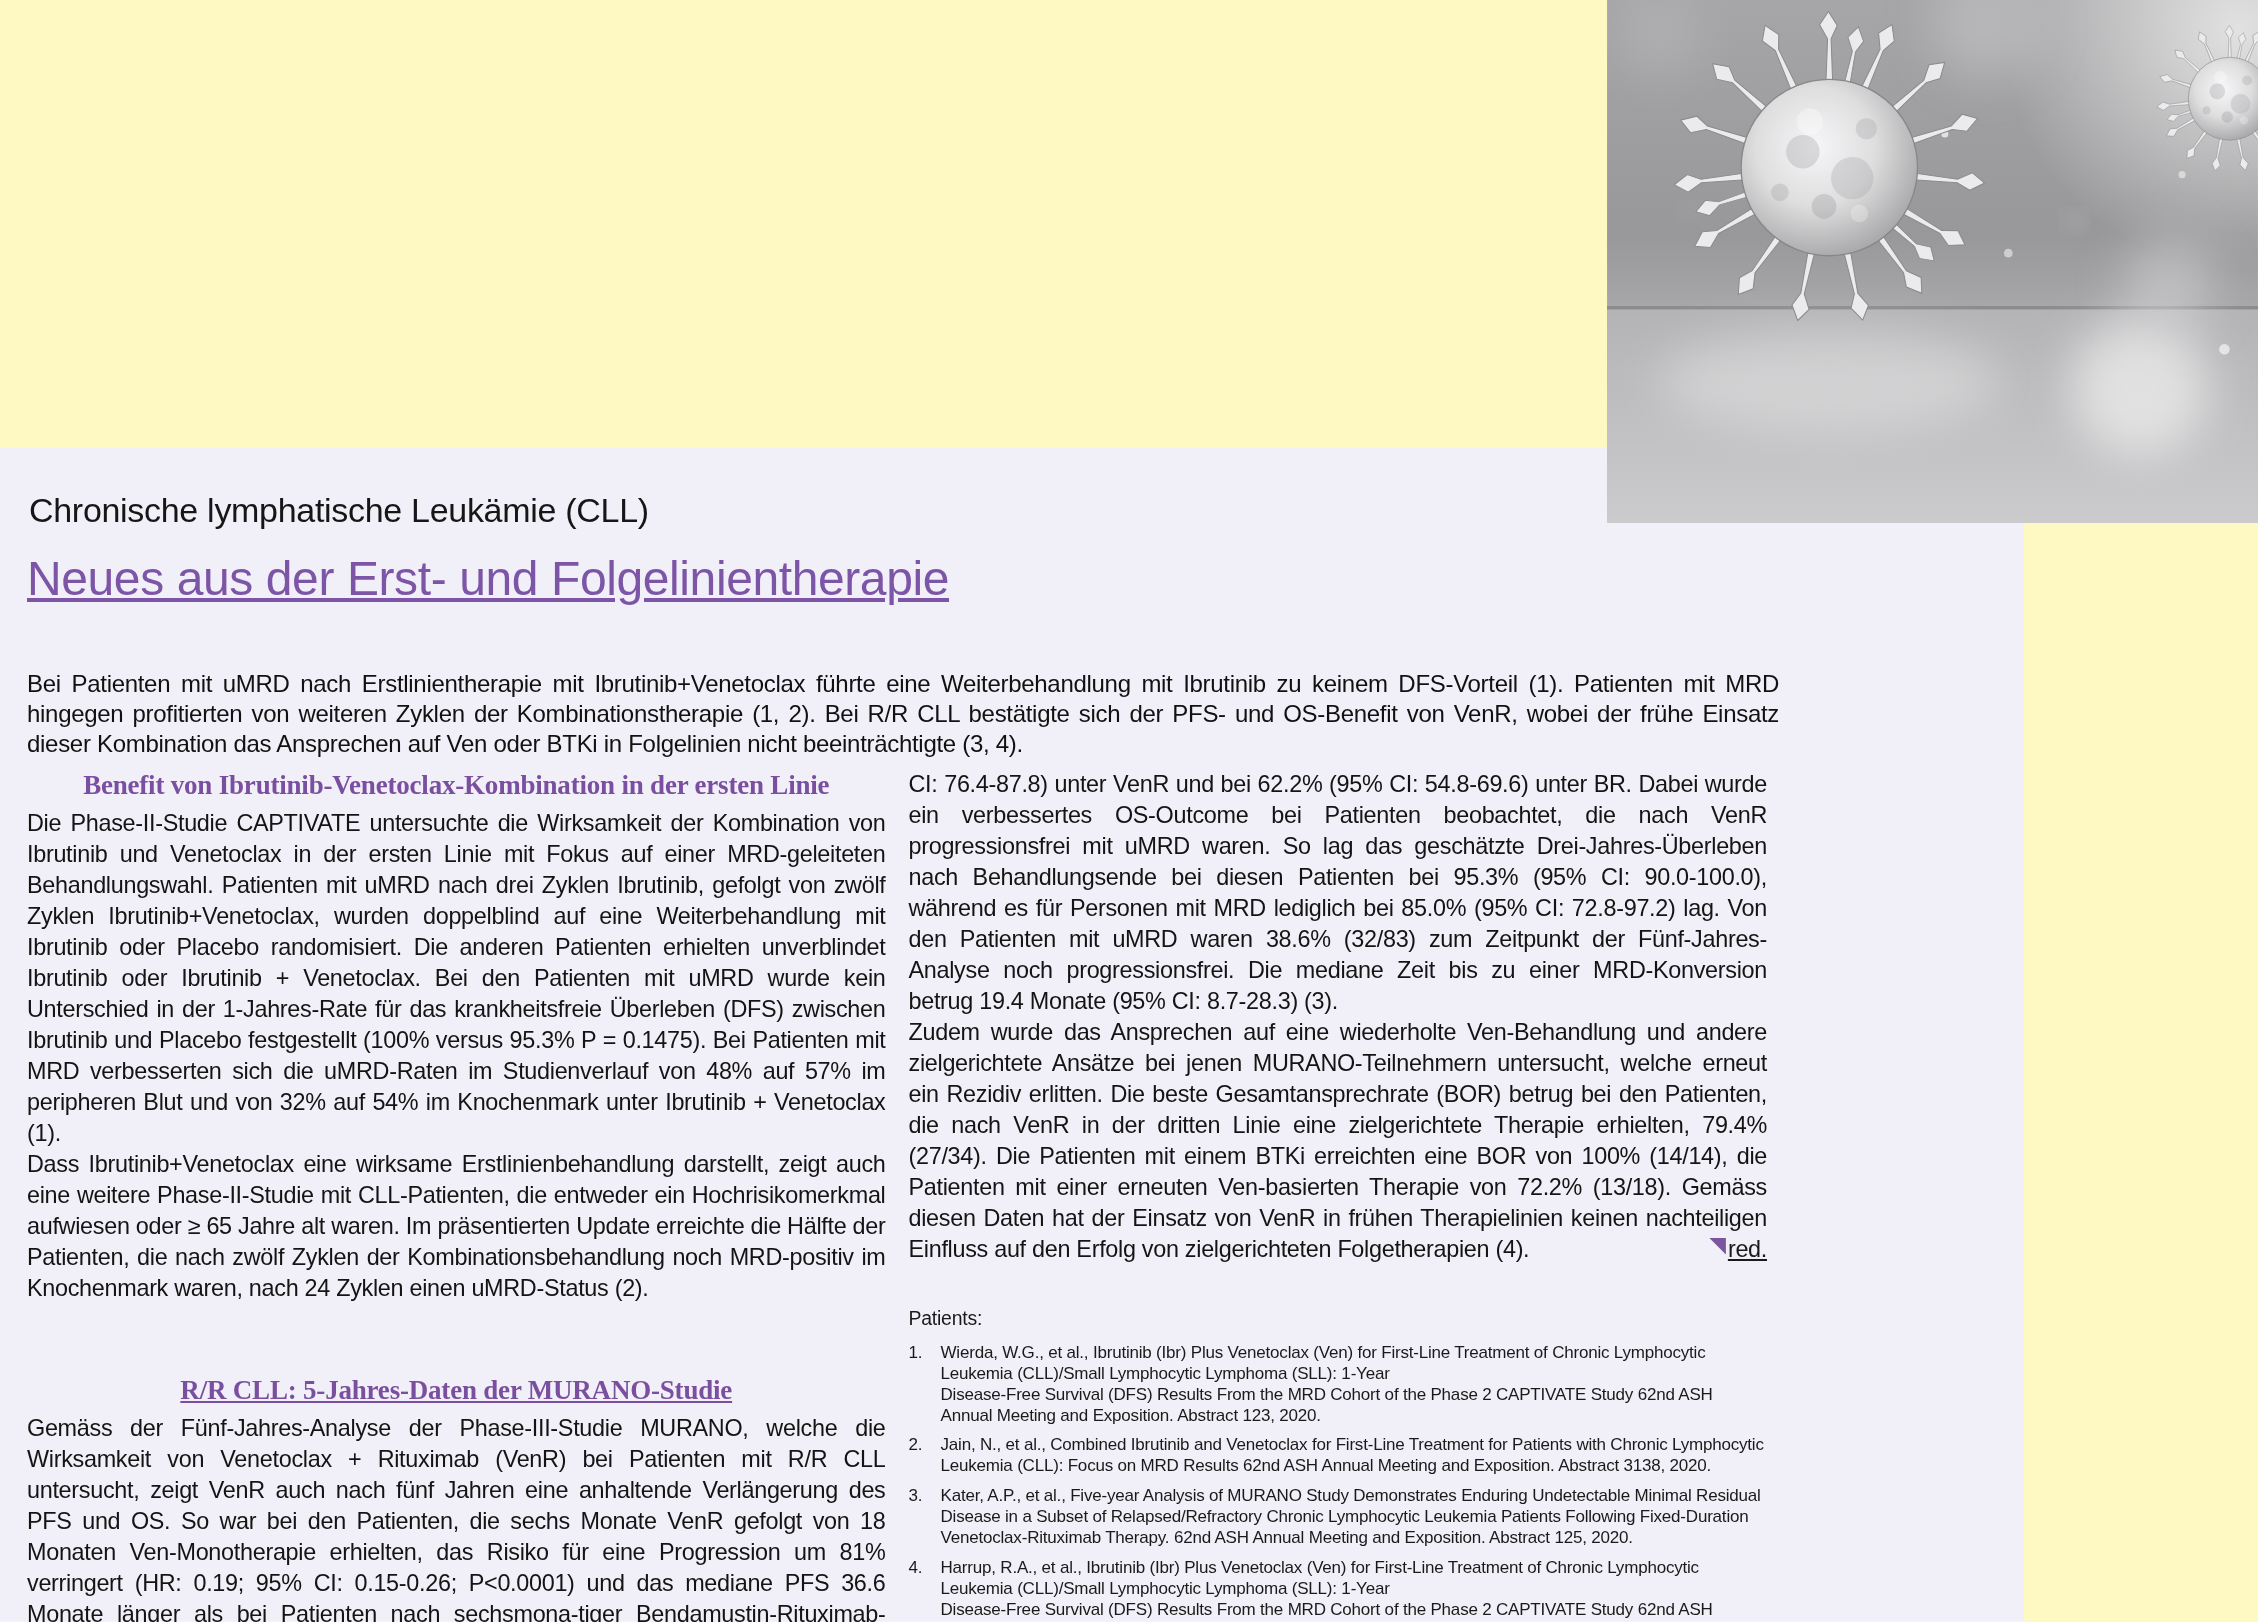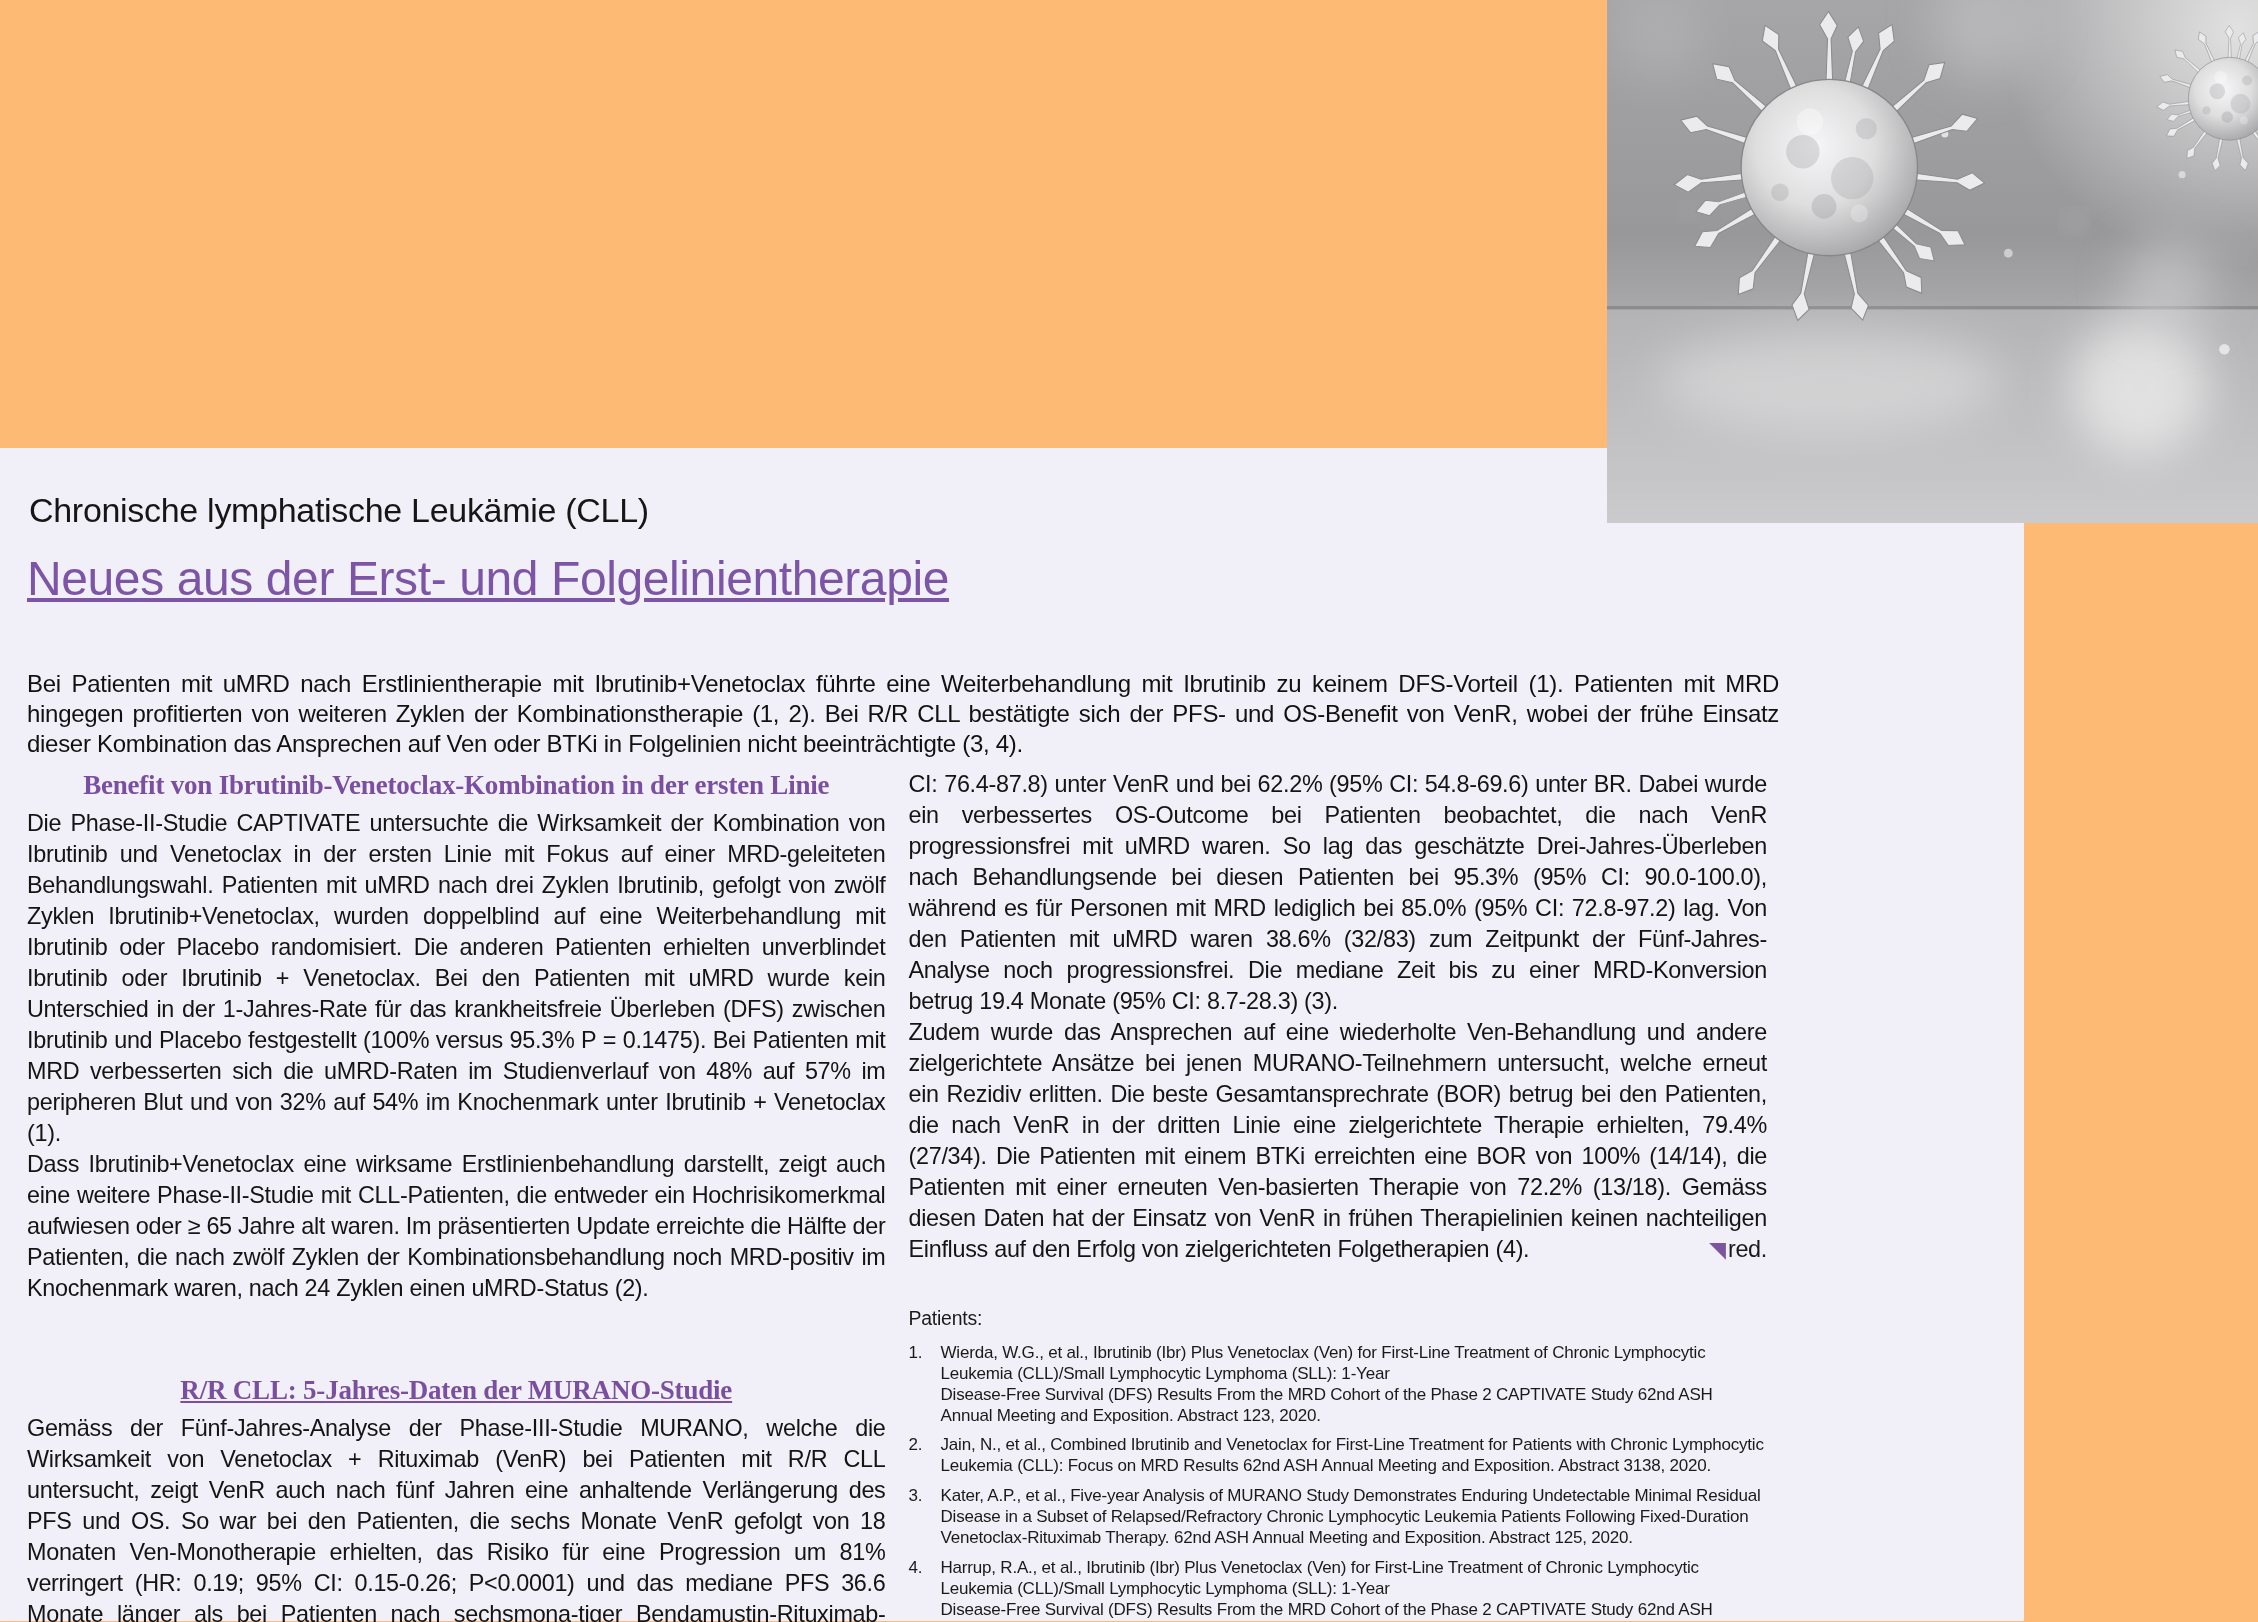--- a/index.html
+++ b/index.html
@@ -1,19 +1,19 @@
 <!DOCTYPE html>
 <html lang="de" style="font-size:14px"><head>
 <meta charset="utf-8">
 <style>
   html,body{margin:0;padding:0;background:#ffffff;}
   .page{
     position:relative;
     width:2258px;height:1622px;
-    background:#fdba74;
+    background:#fef9c3;
     overflow:hidden;
     font-family:"Liberation Sans",sans-serif;
     color:#141414;
   }
   .bg-panel{
     position:absolute;left:0;top:448px;
     width:2024px;height:1173px;
     background:#f1eff7;
   }
   .hero{
@@ -55,22 +55,22 @@
   .section-head.second{margin-top:70px;text-decoration:underline;}
   .body-p{
     margin:0;
     font-size:23.4px;line-height:31px;
     letter-spacing:-0.3px;
     text-align:justify;
     color:#141414;
   }
   .signoff{
     float:right;
-    display:inline-flex;align-items:center;gap:2px;
-    font-size:23.4px;color:#1a1a1a;letter-spacing:-0.3px;
+    display:inline-flex;align-items:flex-start;gap:2px;
+    font-size:23.4px;color:#1a1a1a;letter-spacing:-0.3px;text-decoration:underline;
   }
   .tri{
     display:inline-block;width:17px;height:17px;
     background:#7b569e;
     clip-path:polygon(0 0,100% 0,100% 100%);
     margin-top:3.5px;
   }
   .literature{margin-top:41px;}
   .lit-label{
     font-size:19.4px;line-height:25px;color:#1a1a1a;

